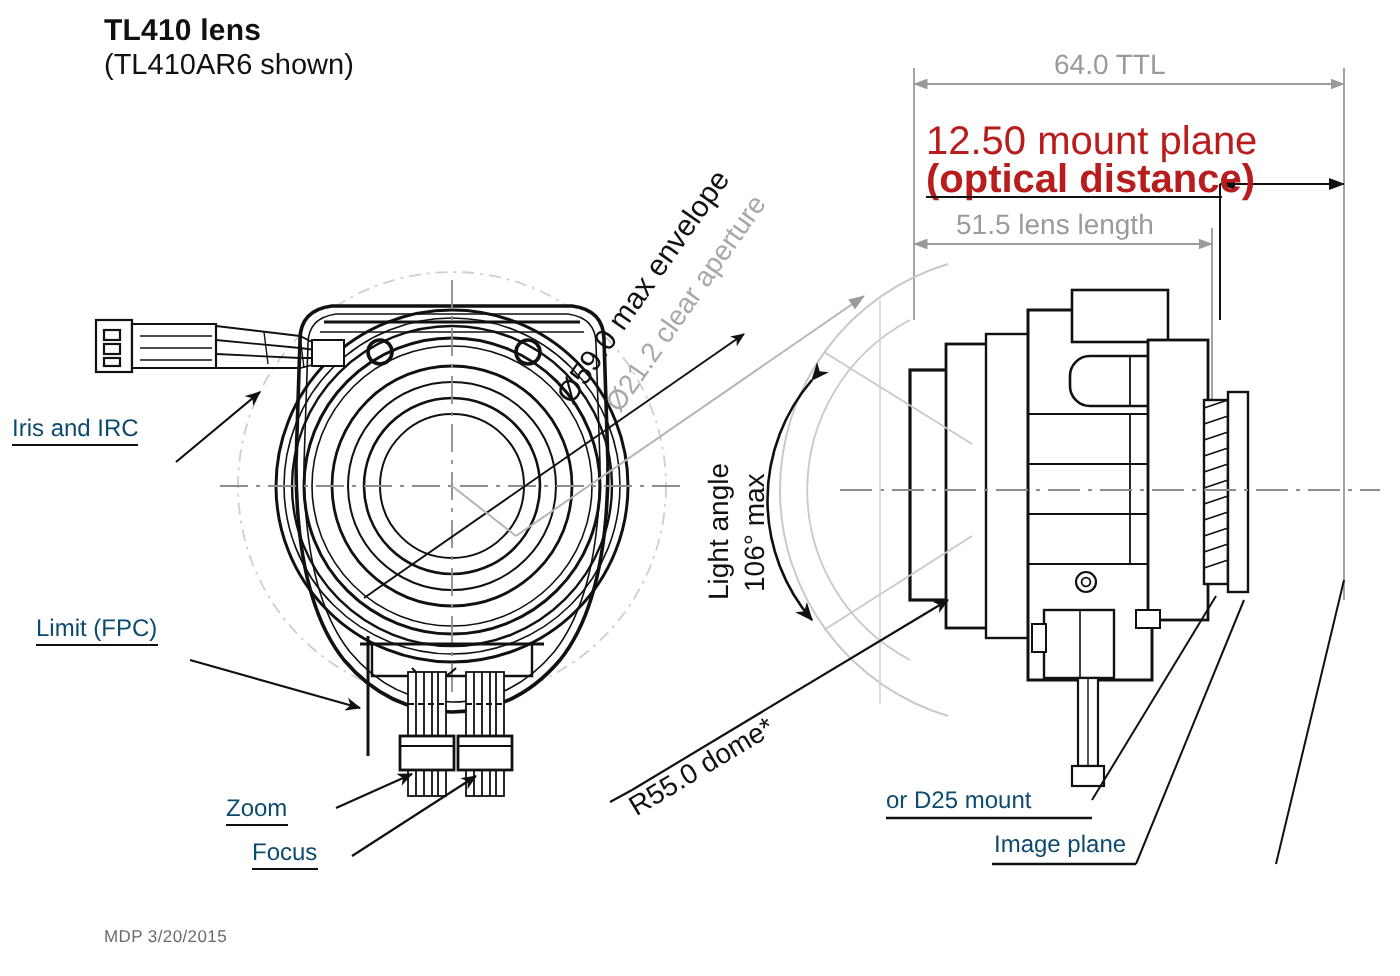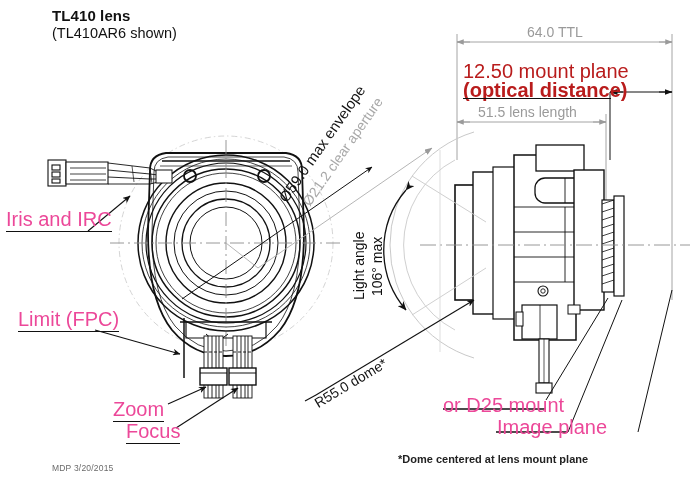--- a/index.html
+++ b/index.html
@@ -3,21 +3,21 @@
 <meta charset="utf-8">
 <style>
   html,body{margin:0;padding:0;background:#ffffff;}
   body{width:700px;height:488px;position:relative;overflow:hidden;
        font-family:"Liberation Sans","DejaVu Sans",sans-serif;color:#111;}
   #sheet{position:absolute;left:0;top:0;width:700px;height:488px;}
   svg.layer{position:absolute;left:0;top:0;width:700px;height:488px;overflow:visible;}
   .lbl{position:absolute;white-space:pre;line-height:1.12;}
   .title{font-weight:bold;font-size:15px;letter-spacing:.1px;}
   .sub{font-size:14.5px;}
-  .callout{font-size:20px;color:#ec4899;}
+  .callout{font-size:12px;color:#0c4a6e;}
   .callout.u{border-bottom:1.4px solid #111;padding-bottom:1px;}
   .dimgray{font-size:14px;color:#9a9a9a;}
   .dimblk{font-size:20px;color:#b91c1c;}
   .rot{transform-origin:0 0;}
   .foot{font-size:12.5px;color:#3a3a3a;font-weight:bold;}
   .foot2{font-size:8.5px;color:#6a6a6a;letter-spacing:.2px;}
   .note{font-size:11px;color:#222;font-weight:bold;}
   .ul-line{position:absolute;background:#111;height:1.4px;}
 </style>
 </head>
@@ -254,15 +254,14 @@
 
   <div class="lbl rot" style="left:352px;top:300px;transform:rotate(-90deg);font-size:14px;color:#111;">Light angle</div>
   <div class="lbl rot" style="left:370px;top:296px;transform:rotate(-90deg);font-size:14px;color:#111;">106° max</div>
 
   <div class="lbl rot" style="left:312px;top:398px;transform:rotate(-31deg);font-size:14px;color:#111;">R55.0 dome*</div>
 
   <div class="lbl callout" style="left:443px;top:394px;">or D25 mount</div>
   <div class="lbl callout" style="left:497px;top:416px;">Image plane</div>
 
   <div class="lbl foot2" style="left:52px;top:464px;">MDP 3/20/2015</div>
-  <div class="lbl note" style="left:398px;top:453px;">*Dome centered at lens mount plane</div>
 
 </div>
 
 </body></html>

